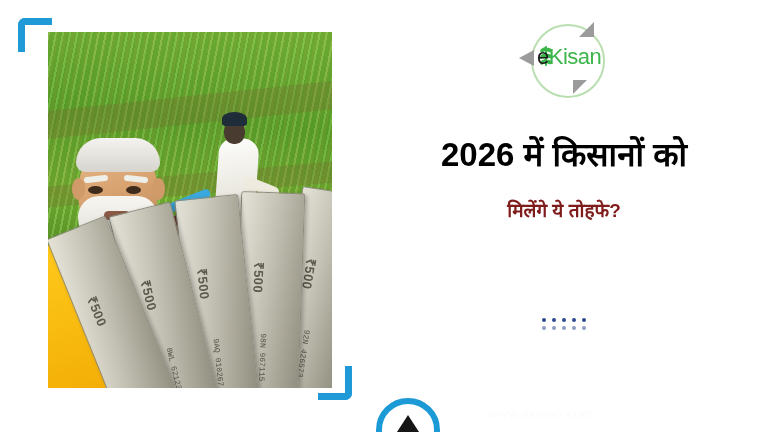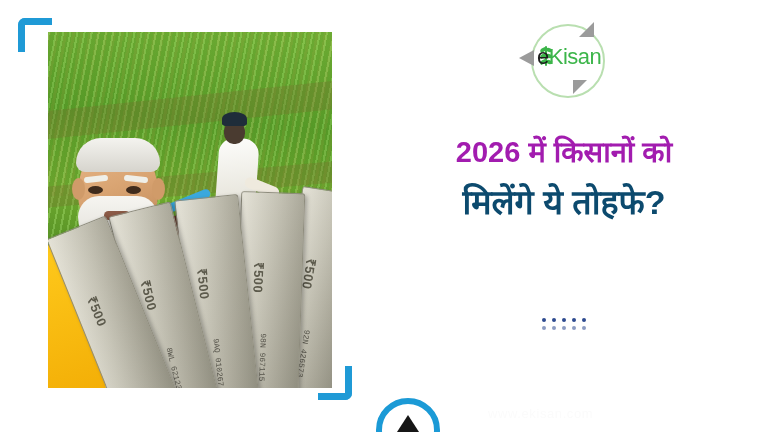--- a/index.html
+++ b/index.html
@@ -441,28 +441,28 @@
     font-weight: bold;
     line-height: 1.26;
     white-space: nowrap;
   }
   .hl-line.l1 {
     font-size: 30px;
     color: #1c3a9e;
     letter-spacing: .3px;
   }
   .hl-line.l2 {
-    font-size: 29px;
-    color: #a21caf;
+    font-size: 33px;
+    color: #000000;
     margin-top: 8px;
   }
   .hl-line.l3 {
-    font-size: 34px;
-    color: #0c4a6e;
-    margin-top: 10px;
+    font-size: 19px;
+    color: #7f1d1d;
+    margin-top: 23px;
   }
 
   
   .dots {
     position: absolute;
     left: 540px;
     top: 318px;
     width: 48px;
     height: 14px;
     display: grid;

